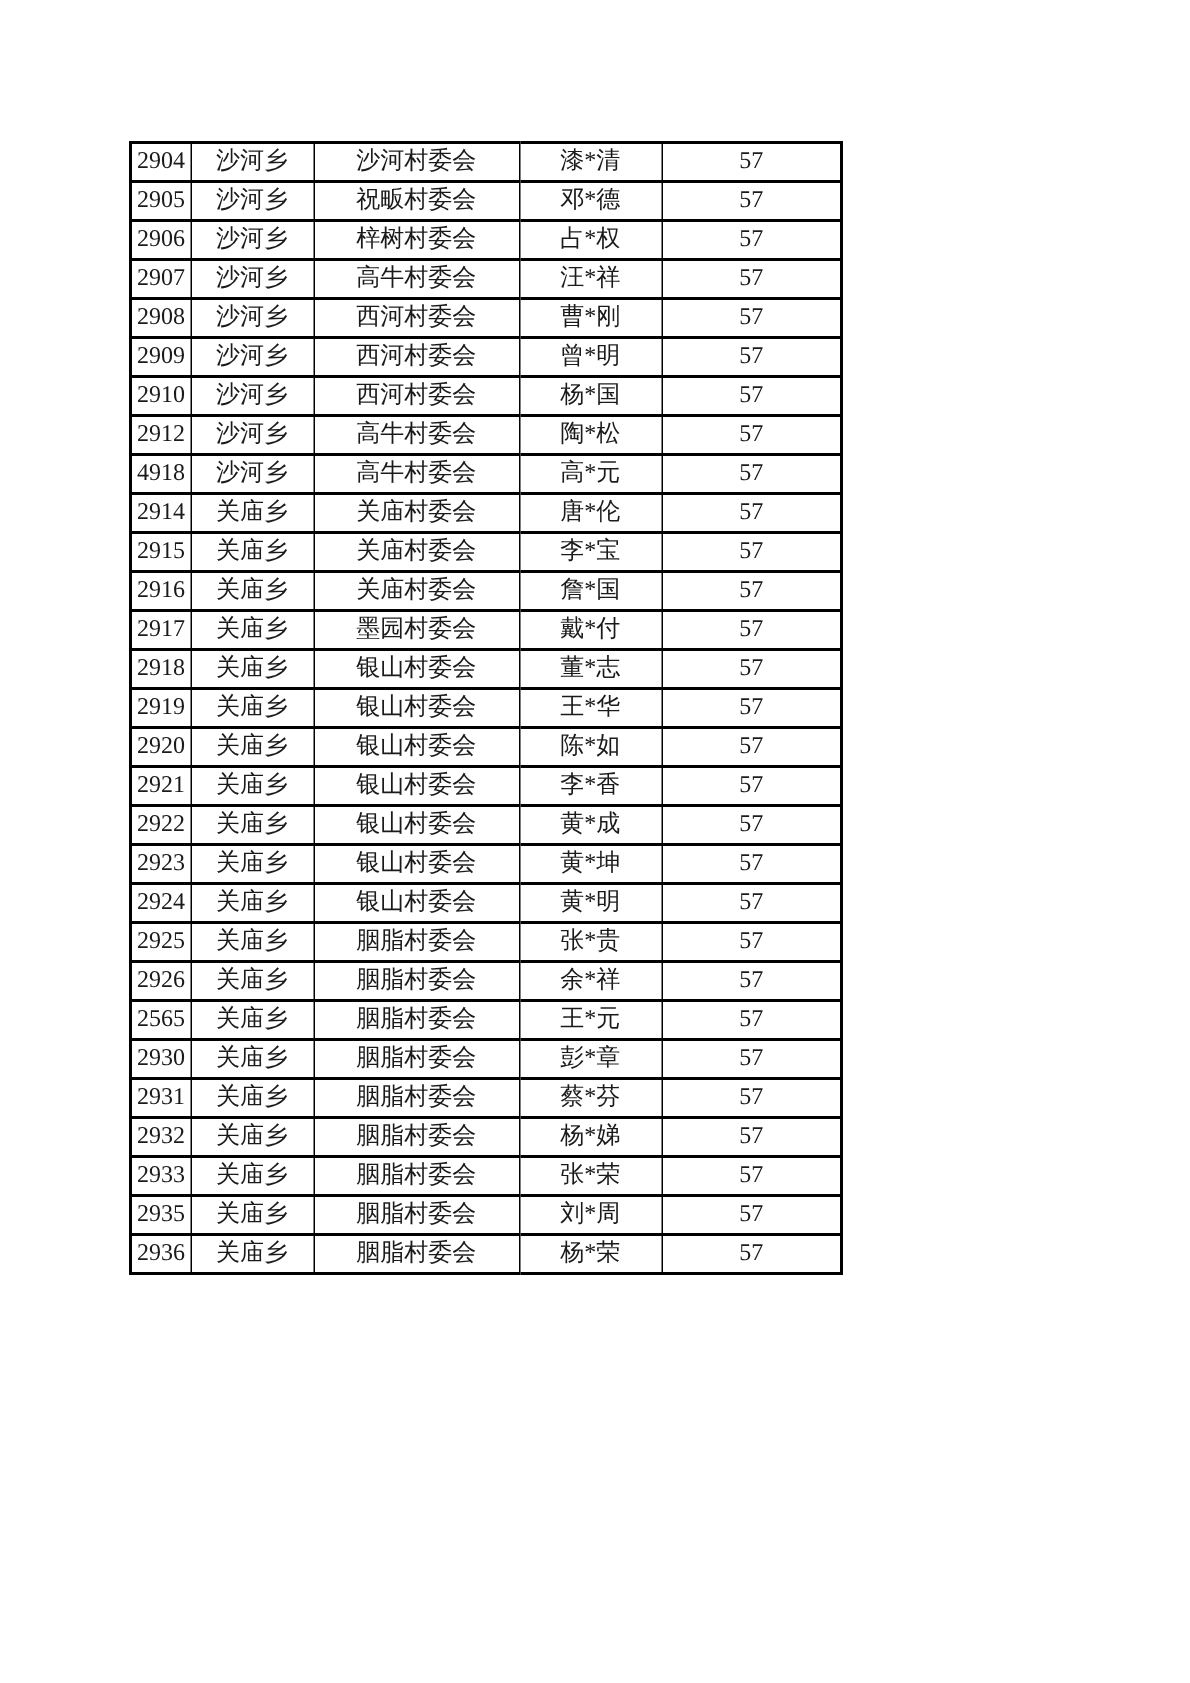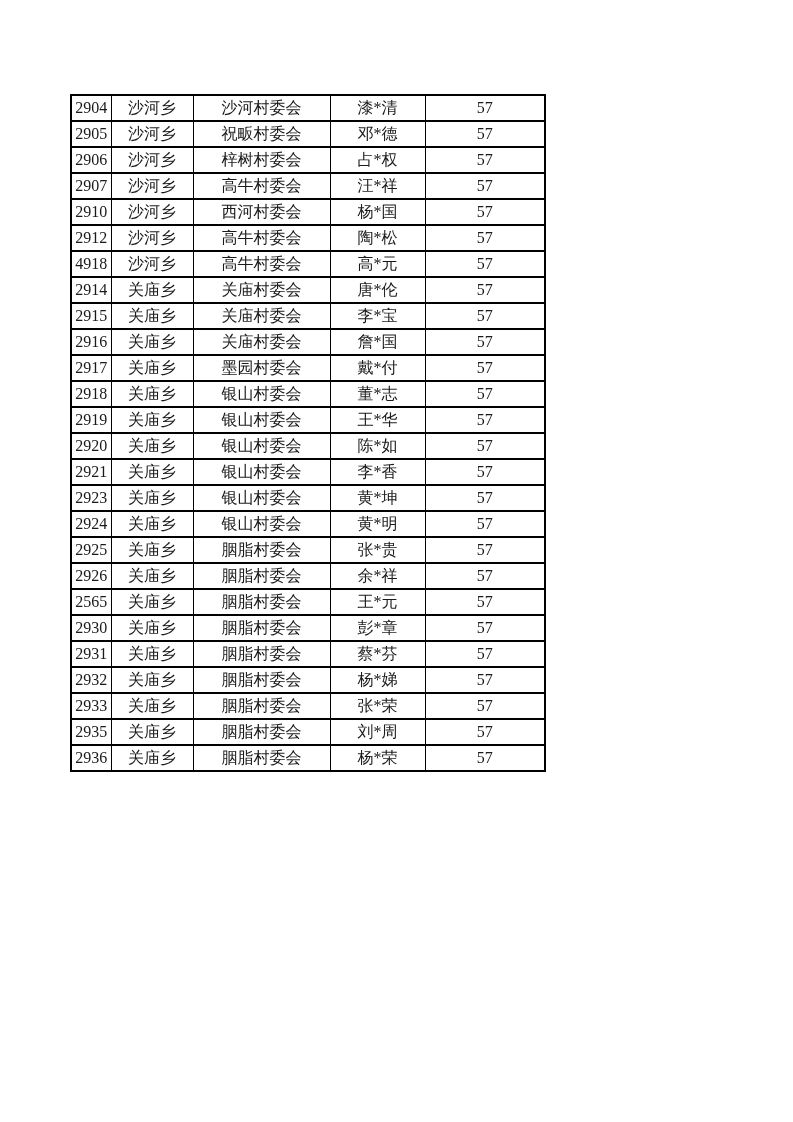--- a/index.html
+++ b/index.html
@@ -10,21 +10,21 @@
     width: 793px;
     height: 1122px;
     background: #ffffff;
     position: relative;
     overflow: hidden;
     font-family: "Liberation Serif", "DejaVu Serif", serif;
     color: #1a1a1a;
   }
   .sheet {
     position: absolute;
-    left: 70px;
+    left: 86px;
     top: 94px;
   }
   table.records {
     border-collapse: collapse;
     table-layout: fixed;
   }
   table.records {
     border: 2px solid #000000;
   }
   table.records td {
@@ -82,20 +82,34 @@
           <td>57</td>
         </tr>
         <tr>
           <td>2907</td>
           <td>沙河乡</td>
           <td>高牛村委会</td>
           <td>汪*祥</td>
           <td>57</td>
         </tr>
         <tr>
+          <td>2908</td>
+          <td>沙河乡</td>
+          <td>西河村委会</td>
+          <td>曹*刚</td>
+          <td>57</td>
+        </tr>
+        <tr>
+          <td>2909</td>
+          <td>沙河乡</td>
+          <td>西河村委会</td>
+          <td>曾*明</td>
+          <td>57</td>
+        </tr>
+        <tr>
           <td>2910</td>
           <td>沙河乡</td>
           <td>西河村委会</td>
           <td>杨*国</td>
           <td>57</td>
         </tr>
         <tr>
           <td>2912</td>
           <td>沙河乡</td>
           <td>高牛村委会</td>
@@ -156,20 +170,27 @@
           <td>关庙乡</td>
           <td>银山村委会</td>
           <td>陈*如</td>
           <td>57</td>
         </tr>
         <tr>
           <td>2921</td>
           <td>关庙乡</td>
           <td>银山村委会</td>
           <td>李*香</td>
+          <td>57</td>
+        </tr>
+        <tr>
+          <td>2922</td>
+          <td>关庙乡</td>
+          <td>银山村委会</td>
+          <td>黄*成</td>
           <td>57</td>
         </tr>
         <tr>
           <td>2923</td>
           <td>关庙乡</td>
           <td>银山村委会</td>
           <td>黄*坤</td>
           <td>57</td>
         </tr>
         <tr>

